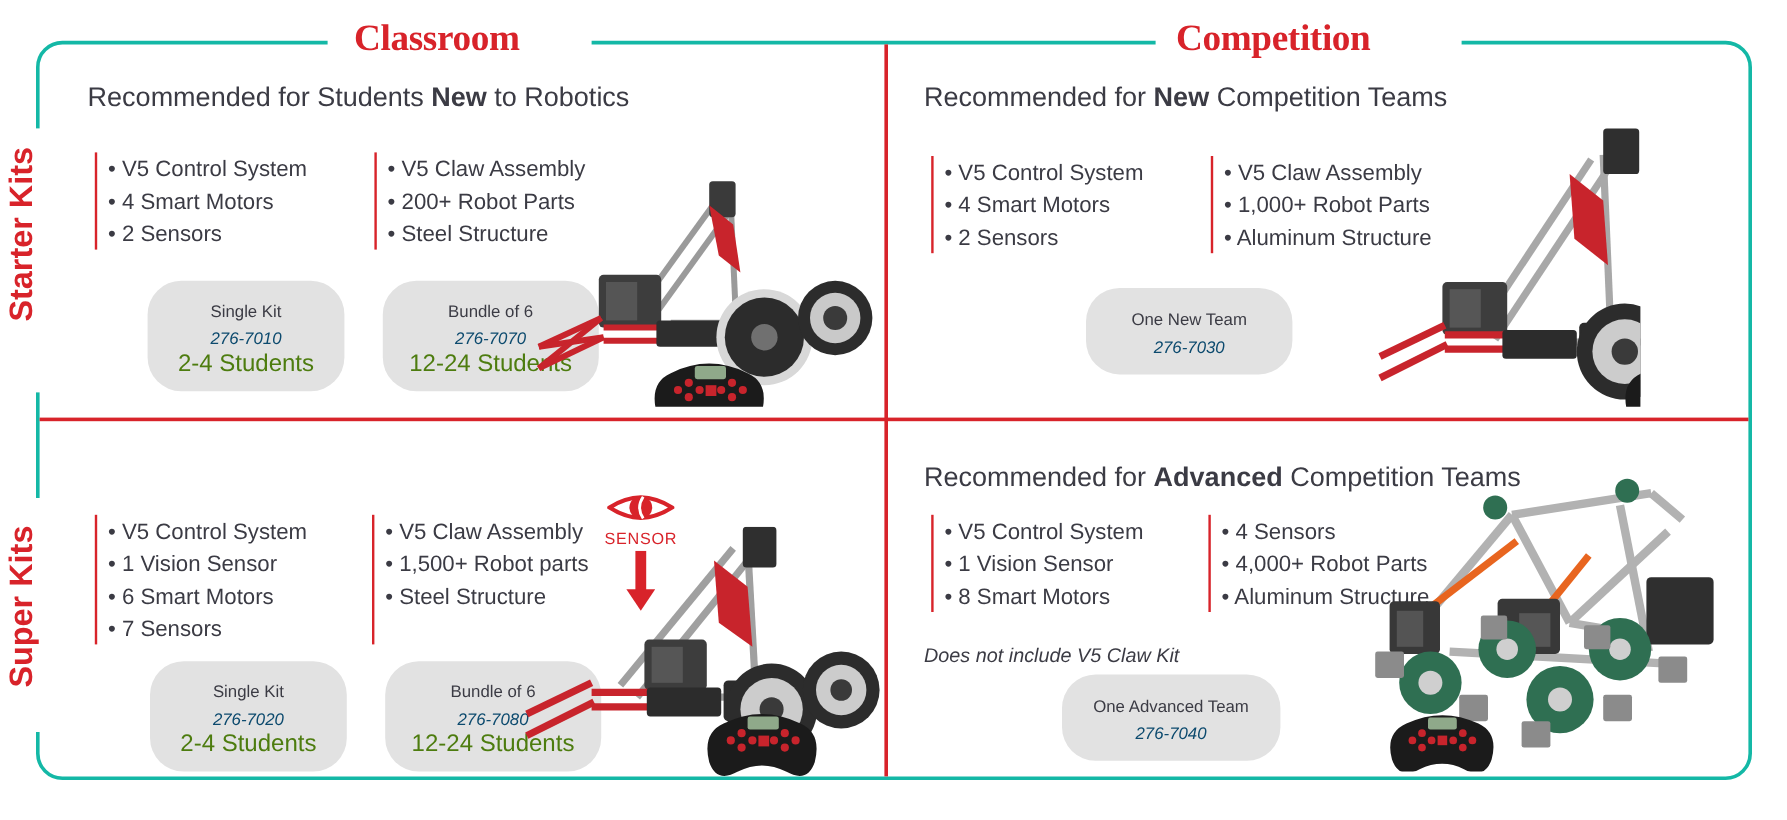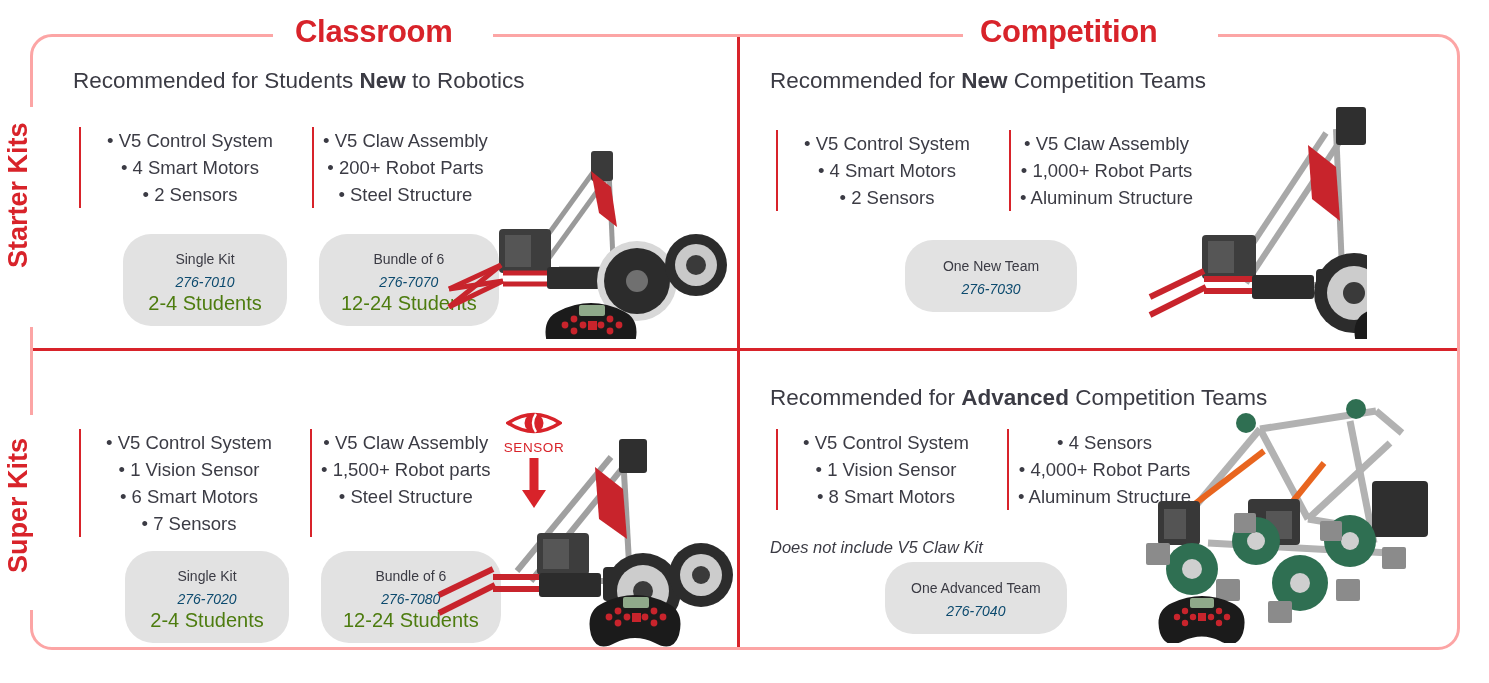--- a/index.html
+++ b/index.html
@@ -5,31 +5,31 @@
   html,body{margin:0;padding:0;background:#ffffff;}
   body{
     width:1489px;height:683px;position:relative;overflow:hidden;
     font-family:"Liberation Sans","DejaVu Sans",sans-serif;
     color:#3b3b44;
   }
 
   
   #frame{
     position:absolute;left:30px;top:34px;width:1430px;height:616px;
-    border:3px solid #fca5a5;border-radius:22px;box-sizing:border-box;
+    border:3px solid #14b8a6;border-radius:22px;box-sizing:border-box;
   }
   
   .top-gap{position:absolute;top:-6px;height:12px;background:#ffffff;}
   #gap-classroom{left:240px;width:220px;}
   #gap-competition{left:930px;width:255px;}
 
   
   .section-title{
     position:absolute;top:16px;font-size:31px;font-weight:bold;
-    color:#d8232a;letter-spacing:-0.3px;line-height:1;white-space:nowrap;
+    color:#d8232a;letter-spacing:-0.3px;line-height:1;white-space:nowrap;font-family:Liberation Serif, serif;
   }
   #title-classroom{left:295px;}
   #title-competition{left:980px;}
 
   
   .side-label{
     position:absolute;left:-2px;width:40px;
     font-size:27px;font-weight:bold;color:#d8232a;
     writing-mode:vertical-rl;transform:rotate(180deg);
     text-align:center;white-space:nowrap;line-height:40px;
@@ -65,21 +65,21 @@
   
   .feat-cols{position:absolute;display:flex;}
   .feat-col{
     border-left:2.5px solid #d8232a;padding-left:9px;
     margin-right:22px;
   }
   .feat-col li{
     list-style:none;font-size:18.5px;color:#3b3b44;line-height:27px;
     white-space:nowrap;
   }
-  .feat-col ul{margin:0;padding:0;text-align:center;}
+  .feat-col ul{margin:0;padding:0;}
   .feat-col li::before{content:"• ";}
 
   #feats-tl{left:46px;top:90px;}
   #feats-tr{left:36px;top:93px;}
   #feats-bl{left:46px;top:78px;}
   #feats-br{left:36px;top:78px;}
   #feats-tl .feat-col:first-child{width:200px;}
   #feats-tr .feat-col:first-child{width:200px;}
   #feats-bl .feat-col:first-child{width:198px;}
   #feats-br .feat-col:first-child{width:198px;}

